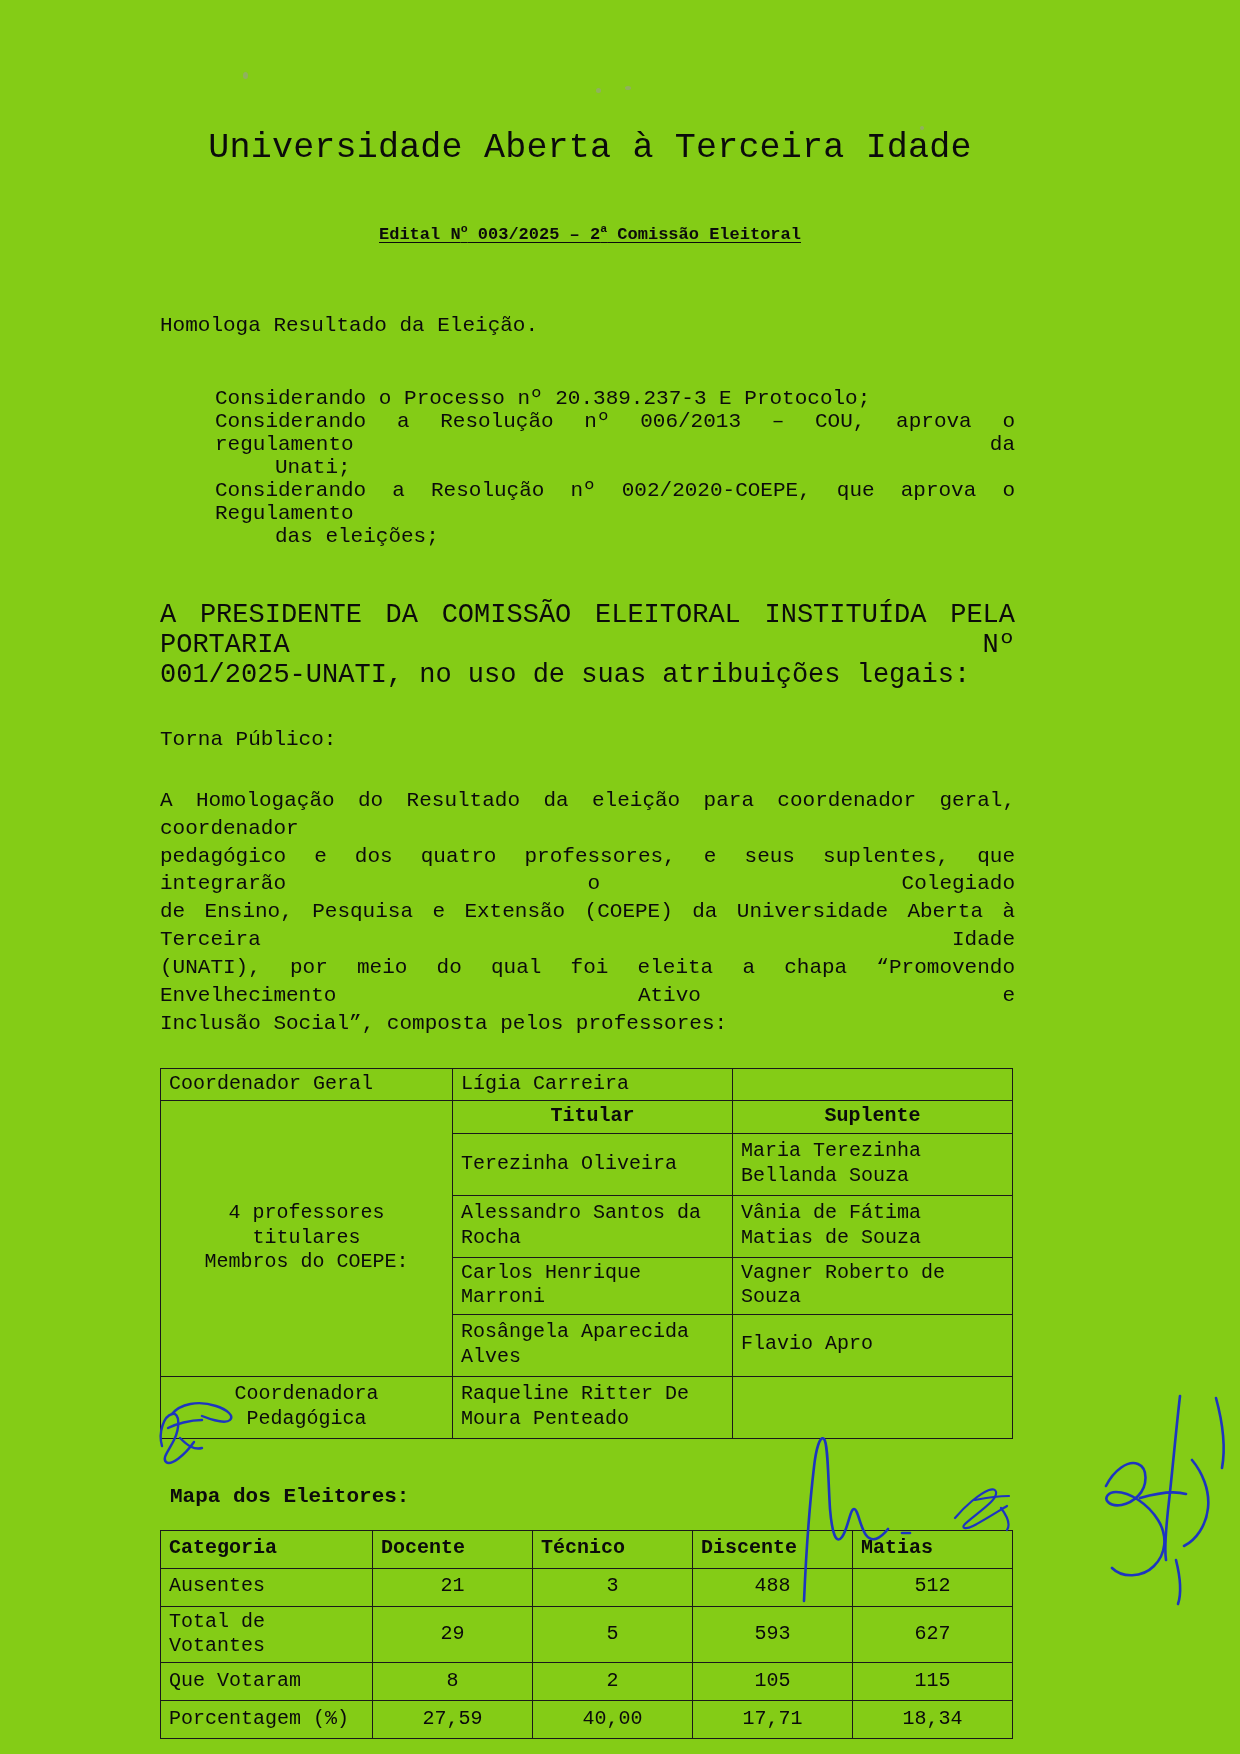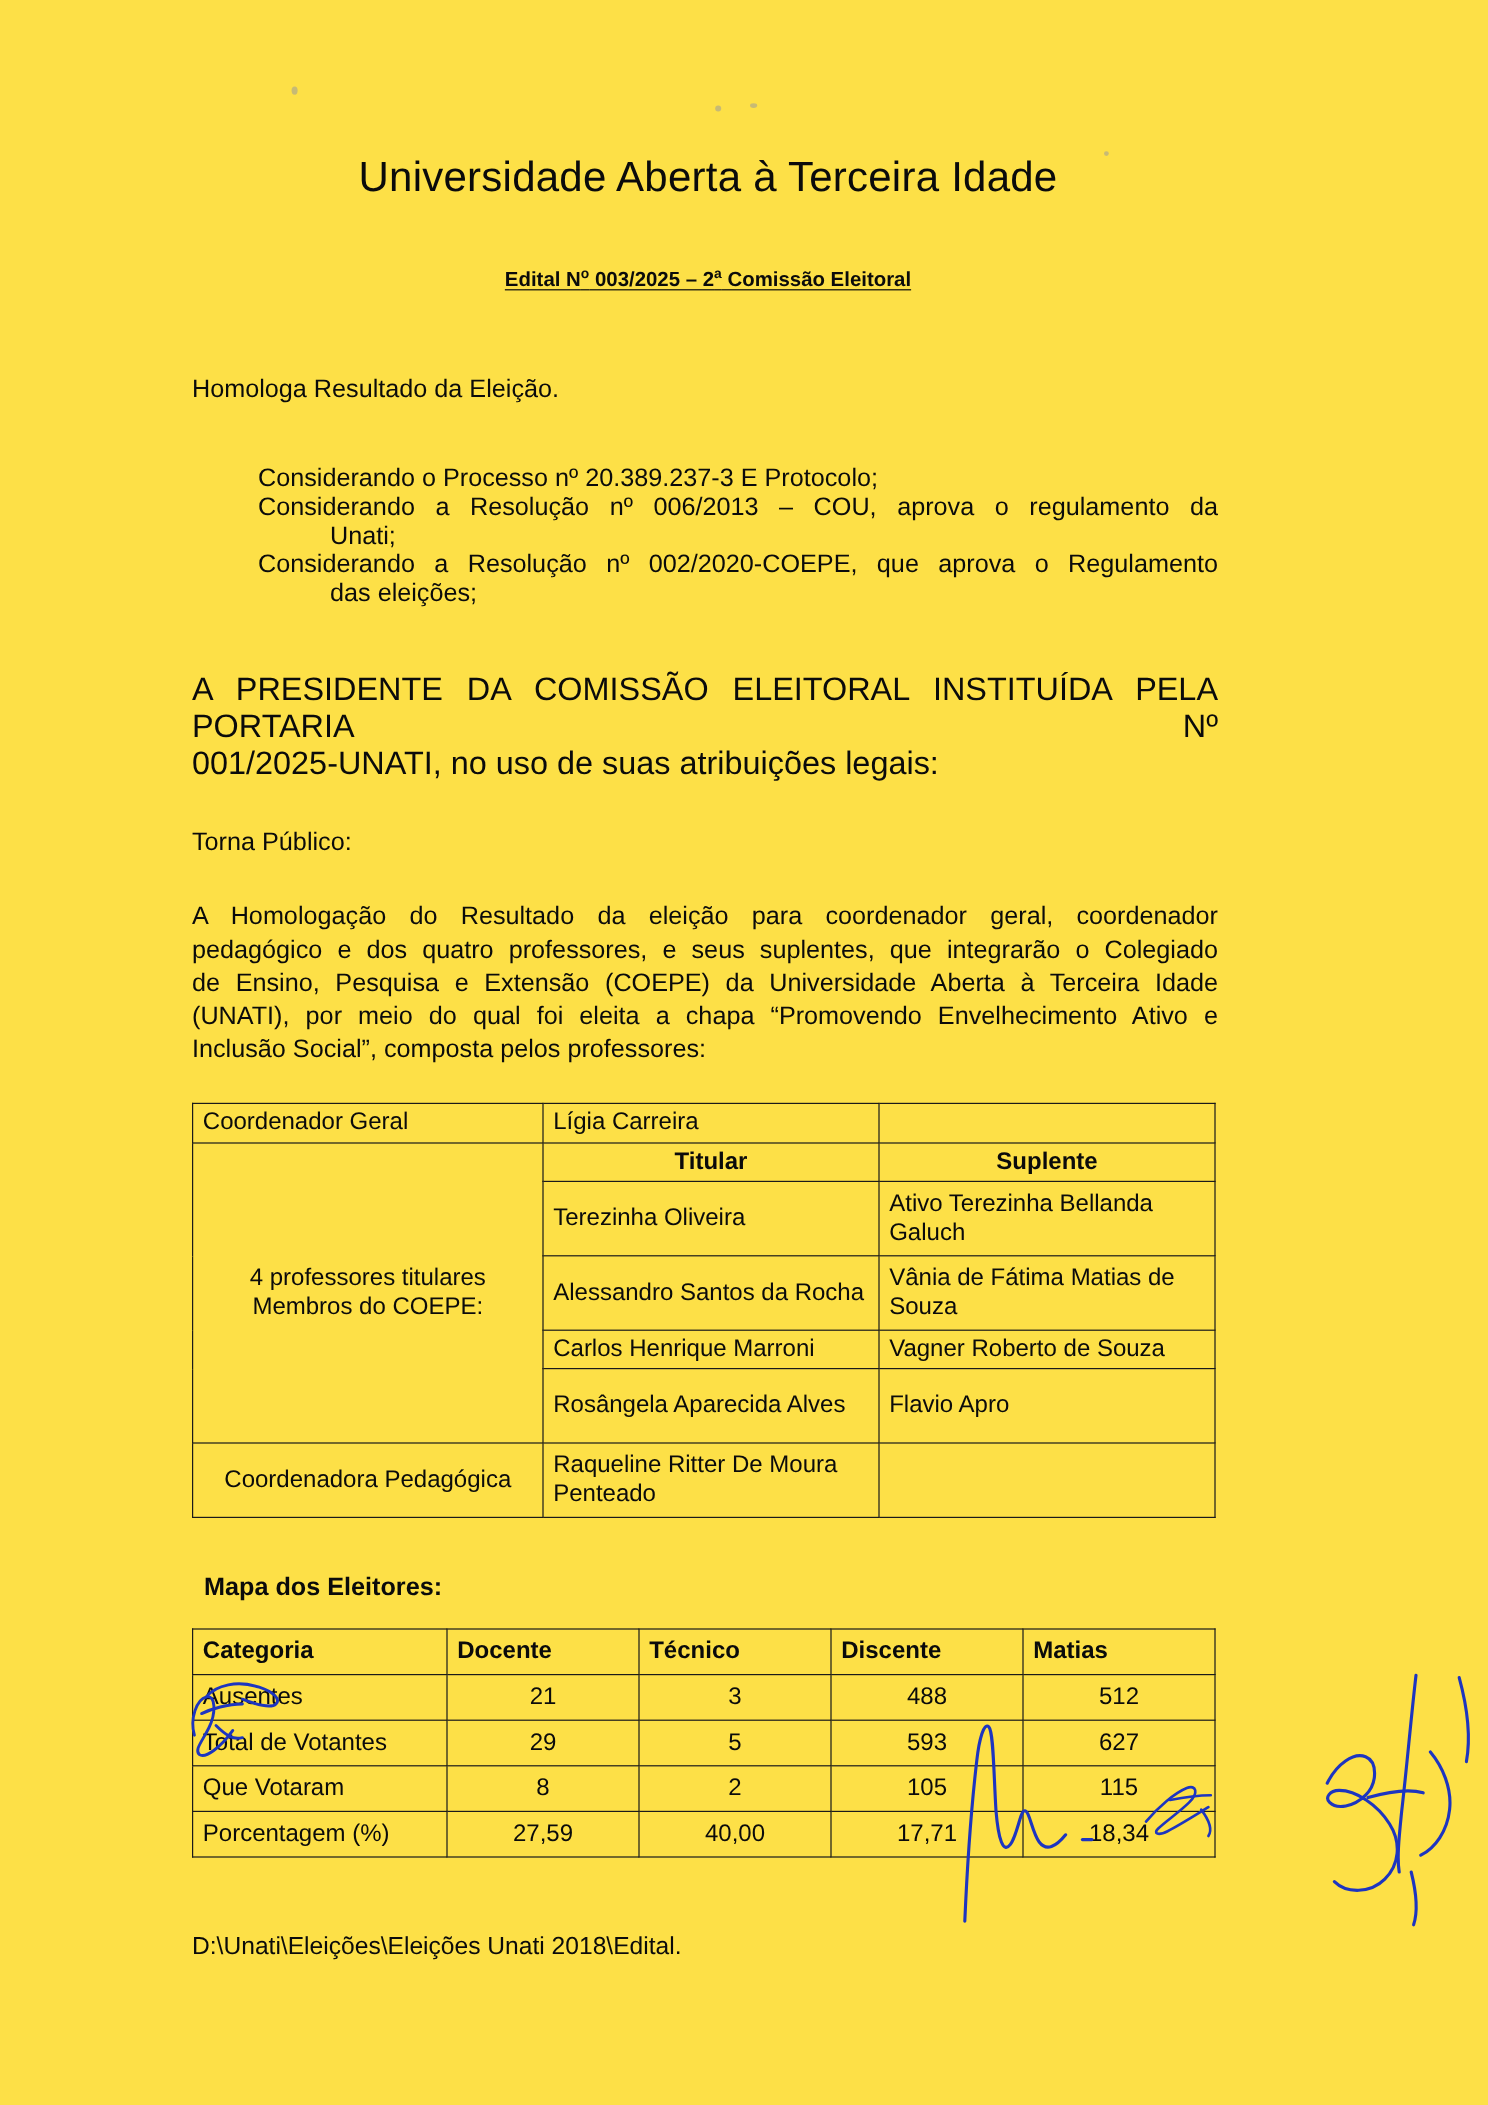--- a/index.html
+++ b/index.html
@@ -8,22 +8,23 @@
     background: #ffffff;
   }
   body {
     font-family: "Liberation Sans", sans-serif;
     color: #0b0b0b;
   }
   .page {
     position: relative;
     width: 1240px;
     height: 1754px;
-    background: #fde047;
+    background: #84cc16;
     overflow: hidden;
+    font-family: Liberation Mono, monospace;
   }
   .content {
     position: absolute;
     left: 160px;
     top: 0;
     width: 860px;
   }
   .speck {
     position: absolute;
     background: #9a9a9a;
@@ -197,21 +198,21 @@
         <tr>
           <td rowspan="5" class="center">
             <div>4 professores titulares</div>
             <div>Membros do COEPE:</div>
           </td>
           <td class="b">Titular</td>
           <td class="b">Suplente</td>
         </tr>
         <tr>
           <td class="tall">Terezinha Oliveira</td>
-          <td class="tall">Ativo Terezinha Bellanda Galuch</td>
+          <td class="tall">Maria Terezinha Bellanda Souza</td>
         </tr>
         <tr>
           <td class="tall">Alessandro Santos da Rocha</td>
           <td class="tall">Vânia de Fátima Matias de Souza</td>
         </tr>
         <tr>
           <td>Carlos Henrique Marroni</td>
           <td>Vagner Roberto de Souza</td>
         </tr>
         <tr>

